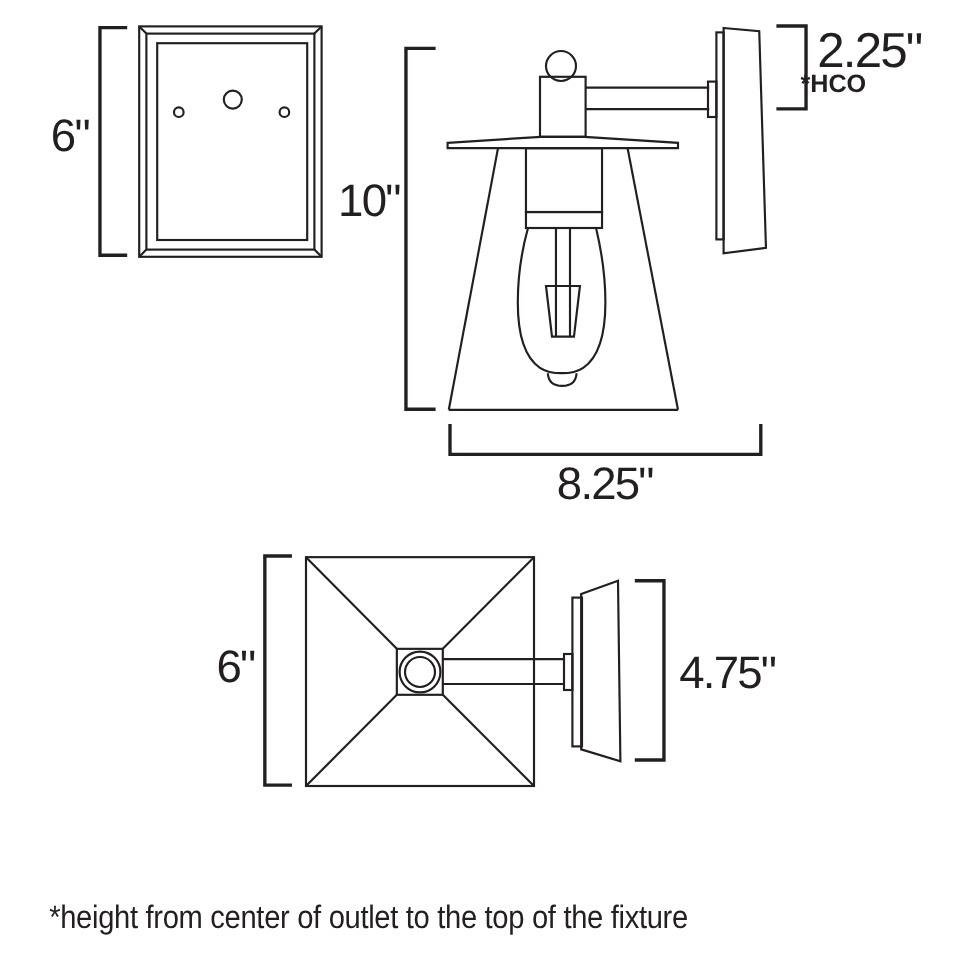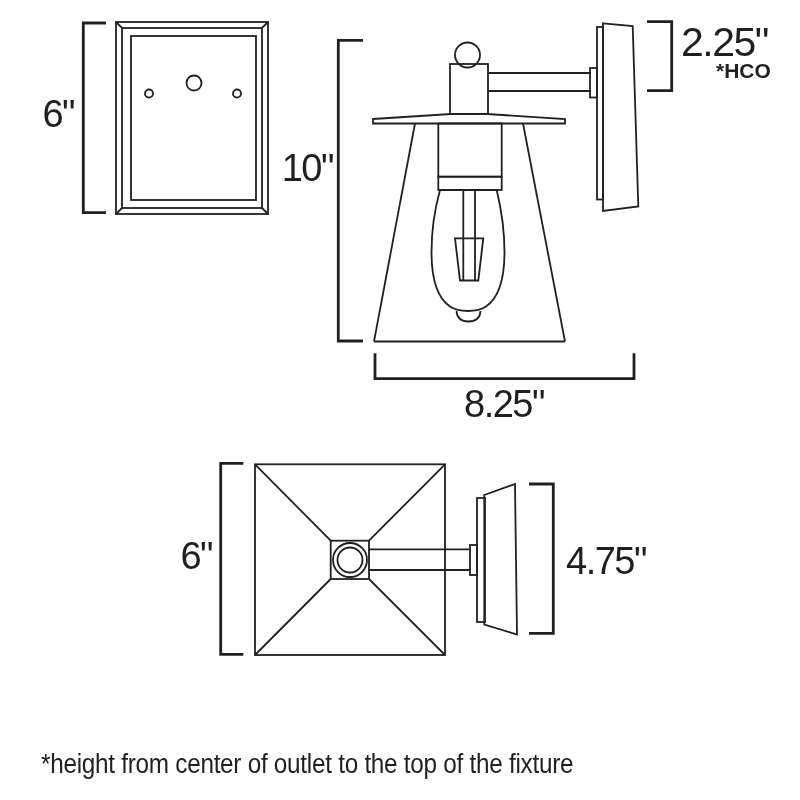--- a/index.html
+++ b/index.html
@@ -126,21 +126,21 @@
     <path class="dim" d="M243.3,463.3 H220.7 V654.3 H243.3"></path>
     <path class="dim" d="M529,484 H553.3 V633.3 H529"></path>
   </svg>
 
   <div class="label right" style="left:0px; top:93px; width:74px;">6"</div>
 
   <div class="label right" style="left:253px; top:147px; width:80px;">10"</div>
 
   <div class="label big" style="left:681px; top:20px;">2.25"</div>
 
-  <div class="label small" style="left:716px; top:59px;">*HCO</div>
+  <div class="label small" style="left:667px; top:59px;">*HCO</div>
 
   <div class="label center" style="left:424px; top:383px; width:160px;">8.25"</div>
 
   <div class="label right" style="left:140px; top:535px; width:72px;">6"</div>
 
   <div class="label" style="left:566px; top:540px;">4.75"</div>
 
   <div class="footnote">*height from center of outlet to the top of the fixture</div>
 
 </div>

